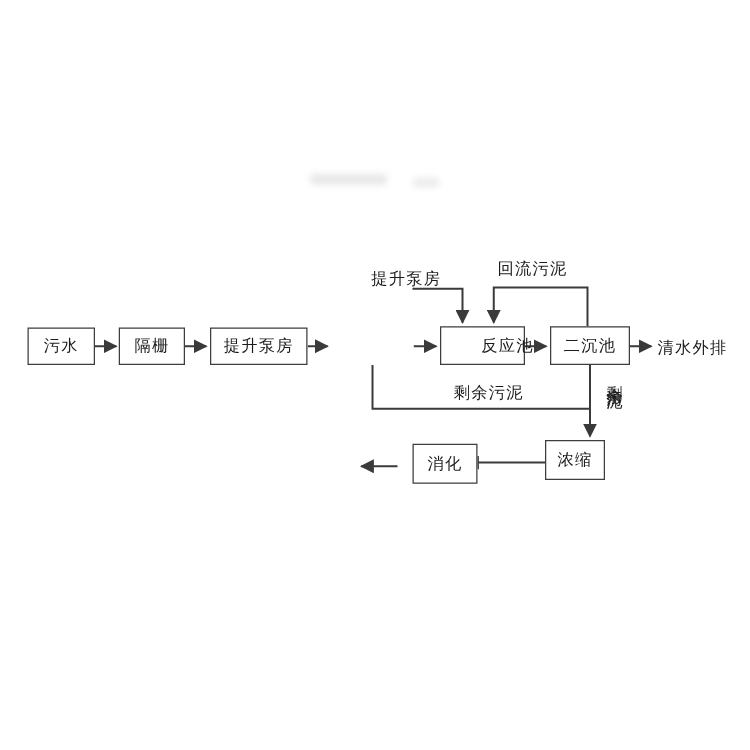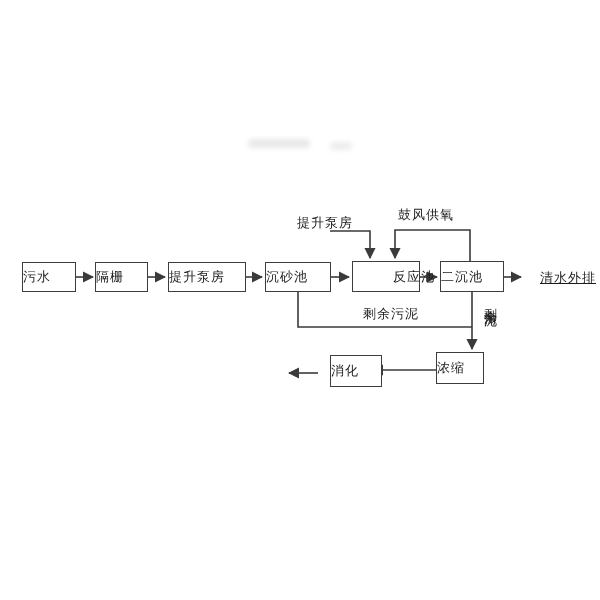--- a/index.html
+++ b/index.html
@@ -15,21 +15,21 @@
     height: 600px;
     background: #ffffff;
     overflow: hidden;
   }
   .node {
     position: absolute;
     border: 1.5px solid #3d3d3d;
     background: #ffffff;
     display: flex;
     align-items: center;
-    justify-content: flex-start;
+    justify-content: center;
     font-size: 13px;
     color: #1c1c1c;
     letter-spacing: 1px;
     white-space: nowrap;
   }
   .lbl {
     position: absolute;
     font-size: 13px;
     color: #1c1c1c;
     letter-spacing: 1px;
@@ -93,44 +93,41 @@
   </div>
 
   <div class="node" style="left:95px; top:262px; width:53px; height:30px;">
     <span>隔栅</span>
   </div>
 
   <div class="node" style="left:168px; top:262px; width:78px; height:30px;">
     <span>提升泵房</span>
   </div>
 
-  <div class="node" style="left:265px; top:262px; width:66px; height:30px;">
-    <span>沉砂池</span>
-  </div>
 
   <div class="node" style="left:352px; top:261px; width:68px; height:31px;padding-left:40px;">
     <span>反应池</span>
   </div>
 
   <div class="node" style="left:440px; top:261px; width:64px; height:31px;">
     <span>二沉池</span>
   </div>
 
   <div class="node" style="left:436px; top:352px; width:48px; height:32px;">
     <span>浓缩</span>
   </div>
 
   <div class="node" style="left:318px; top:355px; width:52px; height:32px;margin-left:12px;">
     <span>消化</span>
   </div>
 
 
   <div class="lbl" style="left:297px; top:214px;">提升泵房</div>
 
-  <div class="lbl" style="left:398px; top:206px;">鼓风供氧</div>
+  <div class="lbl" style="left:398px; top:206px;">回流污泥</div>
 
   <div class="lbl" style="left:363px; top:305px;">剩余污泥</div>
 
   <div class="lbl lbl-vert" style="left:481px; top:298px;">剩余污泥</div>
 
-  <div class="lbl" style="left:540px; top:269px;text-decoration:underline;">清水外排</div>
+  <div class="lbl" style="left:526px; top:269px;">清水外排</div>
 
 </div>
 
 </body></html>

